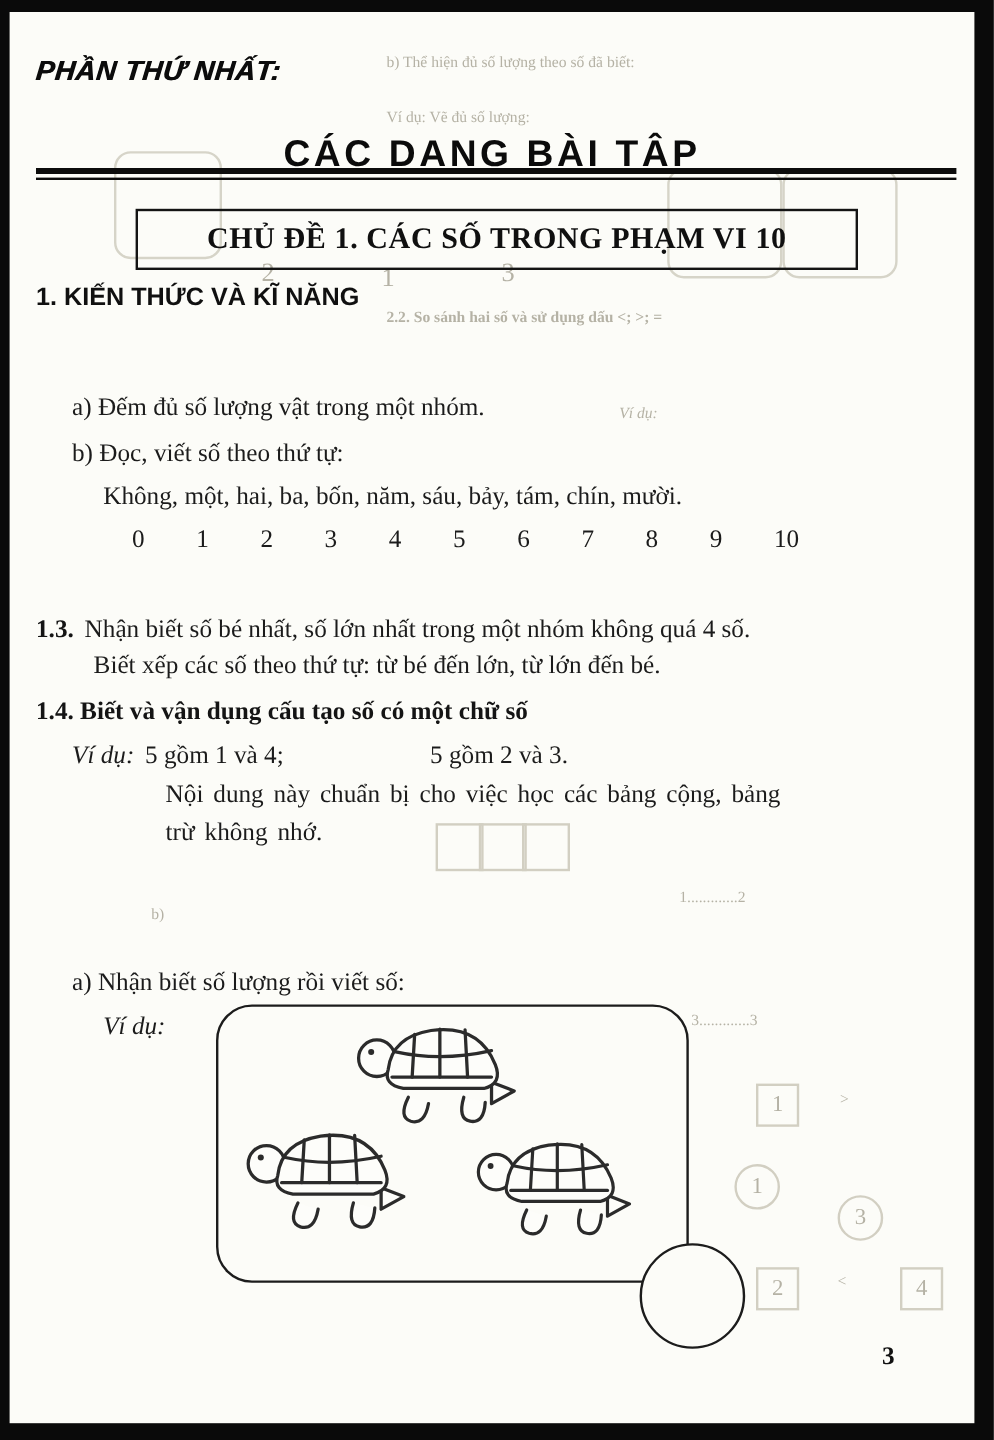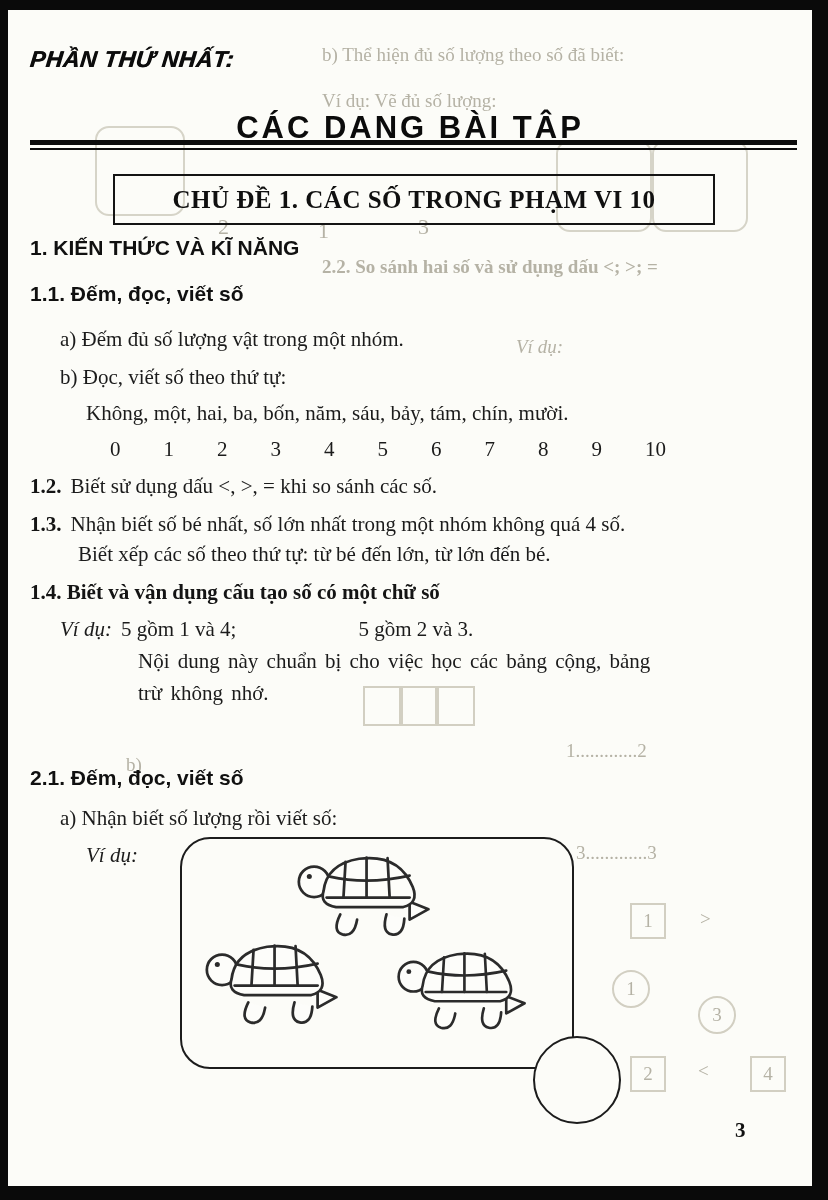--- a/index.html
+++ b/index.html
@@ -23,21 +23,21 @@
   .chapter-text{font-family:"Liberation Serif","DejaVu Serif",serif;font-weight:bold;font-size:25px;
                 color:#101010;letter-spacing:.5px;white-space:nowrap;}
   .numrow{display:flex;justify-content:space-between;width:556px;}
   .numrow span{font-family:"Liberation Serif","DejaVu Serif",serif;font-size:21px;color:#1b1b1b;}
   .lbl{margin-right:9px;}
   .note{word-spacing:3px;}
   .ex-box{border:2.5px solid #1c1c1c;border-radius:30px;background:transparent;}
   .ans-circle{border:2.5px solid #1c1c1c;border-radius:50%;background:#fcfcf8;}
   .pagenum{font-family:"Liberation Serif","DejaVu Serif",serif;font-weight:bold;font-size:21px;color:#111;}
   
-  .ghost{font-family:"Liberation Serif","DejaVu Serif",serif;color:#b5b2a5;white-space:nowrap;font-size:19px;}
+  .ghost{font-family:"Liberation Serif","DejaVu Serif",serif;color:#b5b2a5;white-space:nowrap;font-size:13px;}
   .ghostb{font-weight:bold;}
   .ghost-box{border:2px solid #d2cfc2;display:flex;align-items:center;justify-content:center;
              color:#b5b2a5;font-size:19px;}
   .ghost-sq{border:2px solid #d6d4c8;border-radius:14px;}
   .ghost-circ{border:2px solid #d2cfc2;border-radius:50%;display:flex;align-items:center;justify-content:center;
               color:#b5b2a5;font-size:19px;}
   .z1{z-index:1;} .z2{z-index:2;} .z3{z-index:3;}
 </style>
 </head>
 <body>
@@ -75,59 +75,54 @@
 
   <div class="abs main-title z2" style="left:8px;top:98px;margin-top:12px;">CÁC DẠNG BÀI TẬP</div>
   <div class="abs rule-thick z2" style="left:30px;top:140px;width:767px;"></div>
   <div class="abs rule-thin z2" style="left:30px;top:148px;width:767px;"></div>
 
   <div class="abs chapter-box z2" style="left:113px;top:163px;width:598px;height:47px;margin-top:11px;">
     <span class="chapter-text">CHỦ ĐỀ 1. CÁC SỐ TRONG PHẠM VI 10</span>
   </div>
 
   <div class="abs sansb z2" style="left:30px;top:236px;">1. KIẾN THỨC VÀ KĨ NĂNG</div>
-  <div class="abs sansb z2" style="left:30px;top:282px;">1.1. Đếm, đọc, viết số</div>
 
   <div class="abs serif z2" style="left:60px;top:365px;">b) Đọc, viết số theo thứ tự:</div>
   <div class="abs serif z2" style="left:60px;top:327px;">a) Đếm đủ số lượng vật trong một nhóm.</div>
   <div class="abs serif z2" style="left:86px;top:401px;">Không, một, hai, ba, bốn, năm, sáu, bảy, tám, chín, mười.</div>
 
   <div class="abs numrow z2" style="left:110px;top:437px;">
     <span>0</span>
     <span>1</span>
     <span>2</span>
     <span>3</span>
     <span>4</span>
     <span>5</span>
     <span>6</span>
     <span>7</span>
     <span>8</span>
     <span>9</span>
     <span>10</span>
   </div>
 
-  <div class="abs serif z2" style="left:30px;top:474px;">
-    <span class="serifb lbl">1.2.</span><span>Biết sử dụng dấu &lt;, &gt;, = khi so sánh các số.</span>
-  </div>
 
   <div class="abs serif z2" style="left:30px;top:512px;">
     <span class="serifb lbl">1.3.</span><span>Nhận biết số bé nhất, số lớn nhất trong một nhóm không quá 4 số.</span>
   </div>
   <div class="abs serif z2" style="left:78px;top:542px;">Biết xếp các số theo thứ tự: từ bé đến lớn, từ lớn đến bé.</div>
 
   <div class="abs serifb z2" style="left:30px;top:580px;">1.4. Biết và vận dụng cấu tạo số có một chữ số</div>
 
   <div class="abs serif z2" style="left:60px;top:617px;">
     <span class="ital lbl">Ví dụ:</span><span>5 gồm 1 và 4;</span><span style="margin-left:122px;">5 gồm 2 và 3.</span>
   </div>
 
   <div class="abs serif note z2" style="left:138px;top:649px;">Nội dung này chuẩn bị cho việc học các bảng cộng, bảng</div>
   <div class="abs serif note z2" style="left:138px;top:681px;">trừ không nhớ.</div>
 
-  <div class="abs sansb z2" style="left:30px;top:766px;">2.1. Đếm, đọc, viết số</div>
   <div class="abs serif z2" style="left:60px;top:806px;">a) Nhận biết số lượng rồi viết số:</div>
   <div class="abs serif ital z2" style="left:86px;top:843px;">Ví dụ:</div>
 
   <div class="abs ex-box z2" style="left:180px;top:837px;width:390px;height:228px;"></div>
 
   <svg class="abs z2" style="left:180px;top:837px;" width="390" height="228" viewBox="0 0 390 228">
     <defs>
       <symbol id="turtle" viewBox="0 0 134 92" overflow="visible">
         <g fill="#fdfdfa" stroke="#2b2b2b" stroke-width="2.6" stroke-linejoin="round" stroke-linecap="round">
           <path d="M112 56 L130 63 L112 73 Z"></path>

